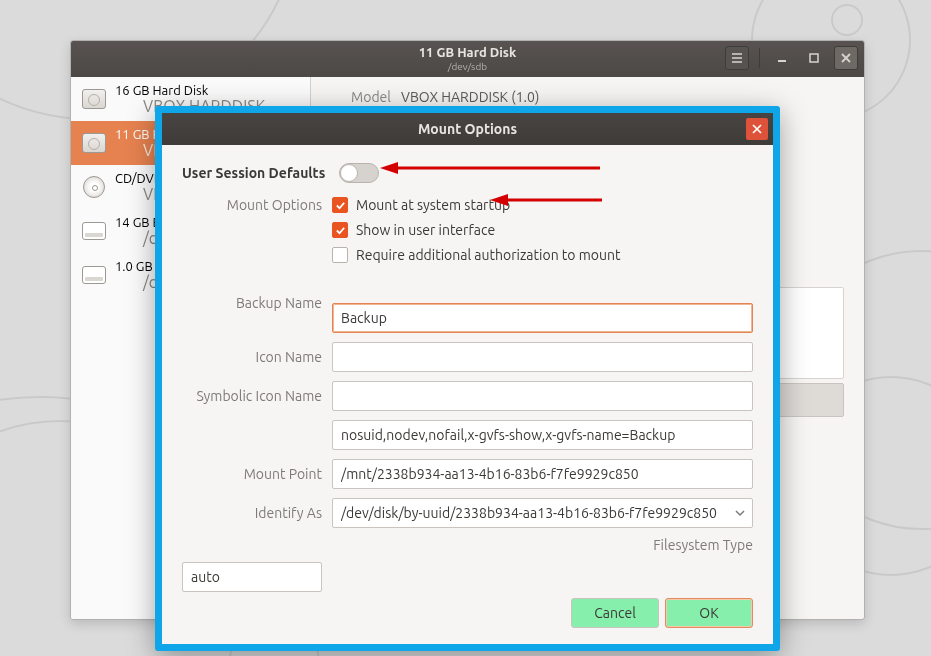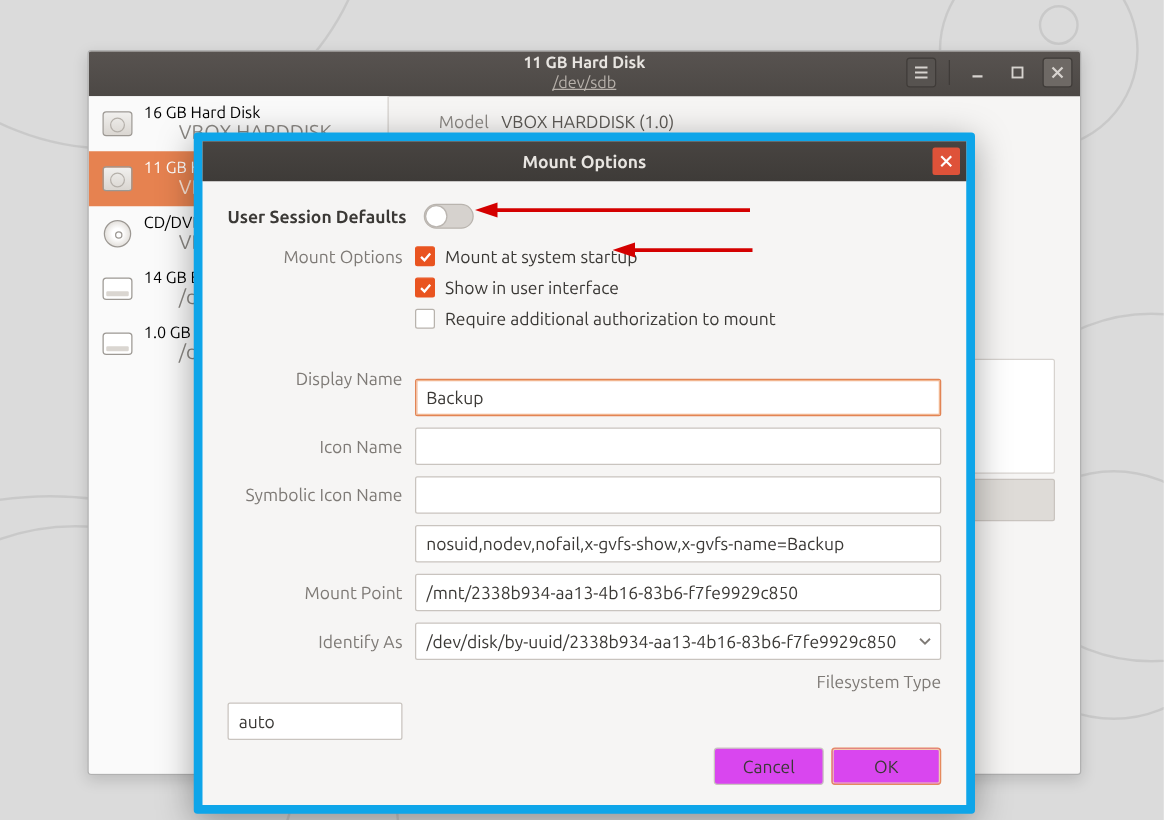--- a/index.html
+++ b/index.html
@@ -21,21 +21,21 @@
     background: #f6f5f4; border: 1px solid #b1b1b1; border-radius: 3px; box-shadow: 0 4px 12px rgba(0,0,0,0.15);
     overflow: hidden;
   }
   .disks-header {
     height: 36px; background: linear-gradient(#585350,#4c4845);
     color: #d7d3cf; display: flex; align-items: center; position: relative;
     font-size: 13px;
   }
   .disks-header .title-block { flex: 1; text-align: center; line-height: 1.2; }
   .disks-header .title-block .t1 { color: #e8e5e1; font-weight: bold; font-size: 13px; }
-  .disks-header .title-block .t2 { color: #b6b0aa; font-size: 13px; text-decoration: underline; }
+  .disks-header .title-block .t2 { color: #b6b0aa; font-size: 10px; }
   .hdr-right { position: absolute; right: 6px; top: 5px; display: flex; gap: 8px; align-items: center; }
   .hdr-btn { width: 24px; height: 24px; border-radius: 3px; display: flex; align-items: center; justify-content: center; color: #d7d3cf; cursor: pointer; }
   .hdr-btn.close-x { background: #6e6965; border: 1px solid #3f3b38; }
   .hdr-btn.hamburger { border: 1px solid #3f3b38; background: #575350; }
   .hdr-btn svg { width: 12px; height: 12px; }
   .hdr-sep { width: 1px; height: 20px; background: #3f3b38; margin: 0 2px; }
 
   .disks-body { position: absolute; top: 36px; bottom: 0; left: 0; right: 0; display: flex; }
   .sidebar { width: 240px; background: #fafafa; border-right: 1px solid #d4d0cc; }
   .side-item { display: flex; gap: 8px; padding: 6px 10px; align-items: center; position: relative; }
@@ -92,21 +92,21 @@
     border:1px solid #c9c4bf; border-radius:2px; background:#fff; color:#3b3936;
   }
   .txt-input.focused { border-color:#e28454; box-shadow: 0 0 0 1px #f1b58f inset; margin-top: 31px; }
   .hint { font-style: italic; color:#6e6a66; font-size:13px; }
 
   .select-wrap { position:relative; width:100%; }
   .select-wrap .txt-input { }
   .select-wrap .chevron { position:absolute; right:8px; top:50%; transform:translateY(-50%); color:#7e7a76; pointer-events:none; }
 
   .dlg-footer { display:flex; justify-content:flex-end; gap:6px; padding: 2px 20px 16px 20px; margin-top:4px; }
-  .btn { min-width:88px; height:30px; border:1px solid #c9c4bf; background:#d946ef; border-radius:3px; font-size:14px; color:#3b3936; cursor:pointer; }
+  .btn { min-width:88px; height:30px; border:1px solid #c9c4bf; background:#86efac; border-radius:3px; font-size:14px; color:#3b3936; cursor:pointer; }
   .btn.primary { border-color:#e58a5d; box-shadow: 0 0 0 1px #f3caae inset; }
 
   
   .arrow-svg { position:absolute; pointer-events:none; }
   .arrow-svg line, .arrow-svg path { stroke:#d40000; stroke-width:3; fill:none; }
   .arrow-svg polygon { fill:#d40000; }
 </style>
 </head>
 <body>
 
@@ -247,21 +247,21 @@
         </span>
         <span>Show in user interface</span>
       </div>
 
       <div></div>
       <div class="chk-line">
         <span class="chk"></span>
         <span>Require additional authorization to mount</span>
       </div>
 
-      <div class="flab">Display Name</div>
+      <div class="flab">Backup Name</div>
       <div><input class="txt-input focused" value="Backup" style=""></div>
 
       <div class="flab">Icon Name</div>
       <div><input class="txt-input" value="" style=""></div>
 
       <div class="flab">Symbolic Icon Name</div>
       <div><input class="txt-input" value="" style=""></div>
 
       <div></div>
       <div><input class="txt-input" value="nosuid,nodev,nofail,x-gvfs-show,x-gvfs-name=Backup" style=""></div>

